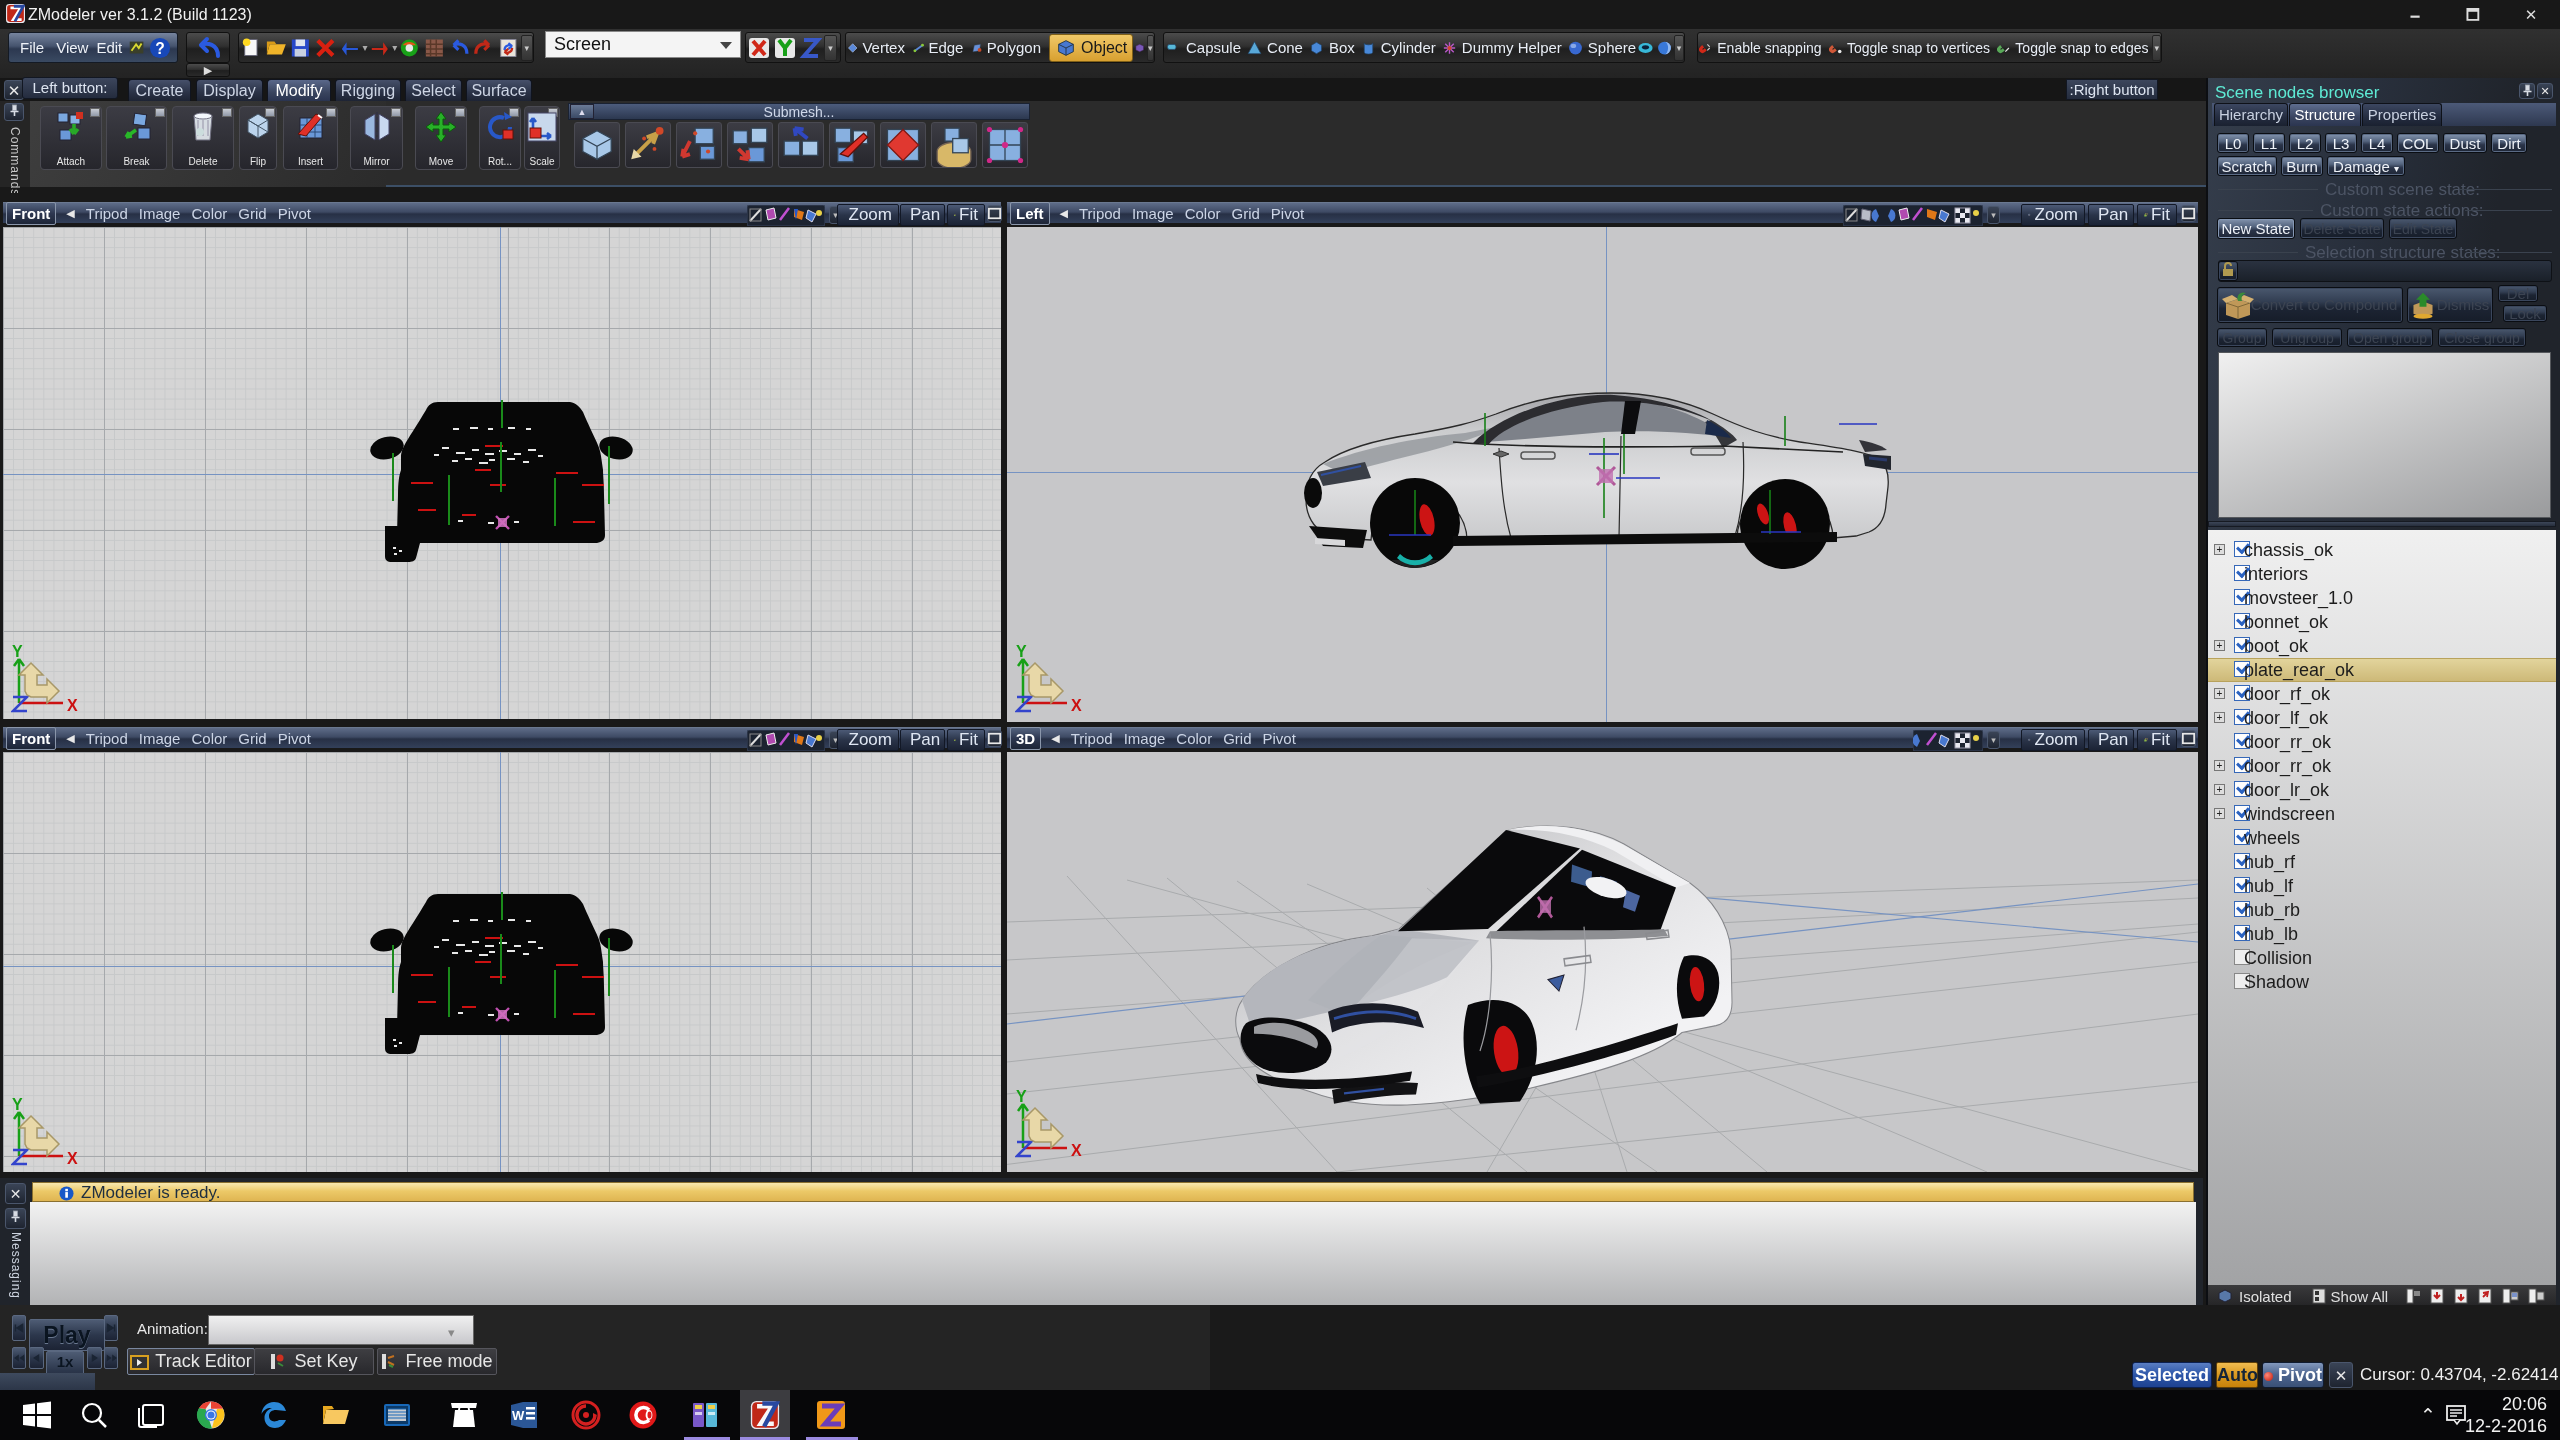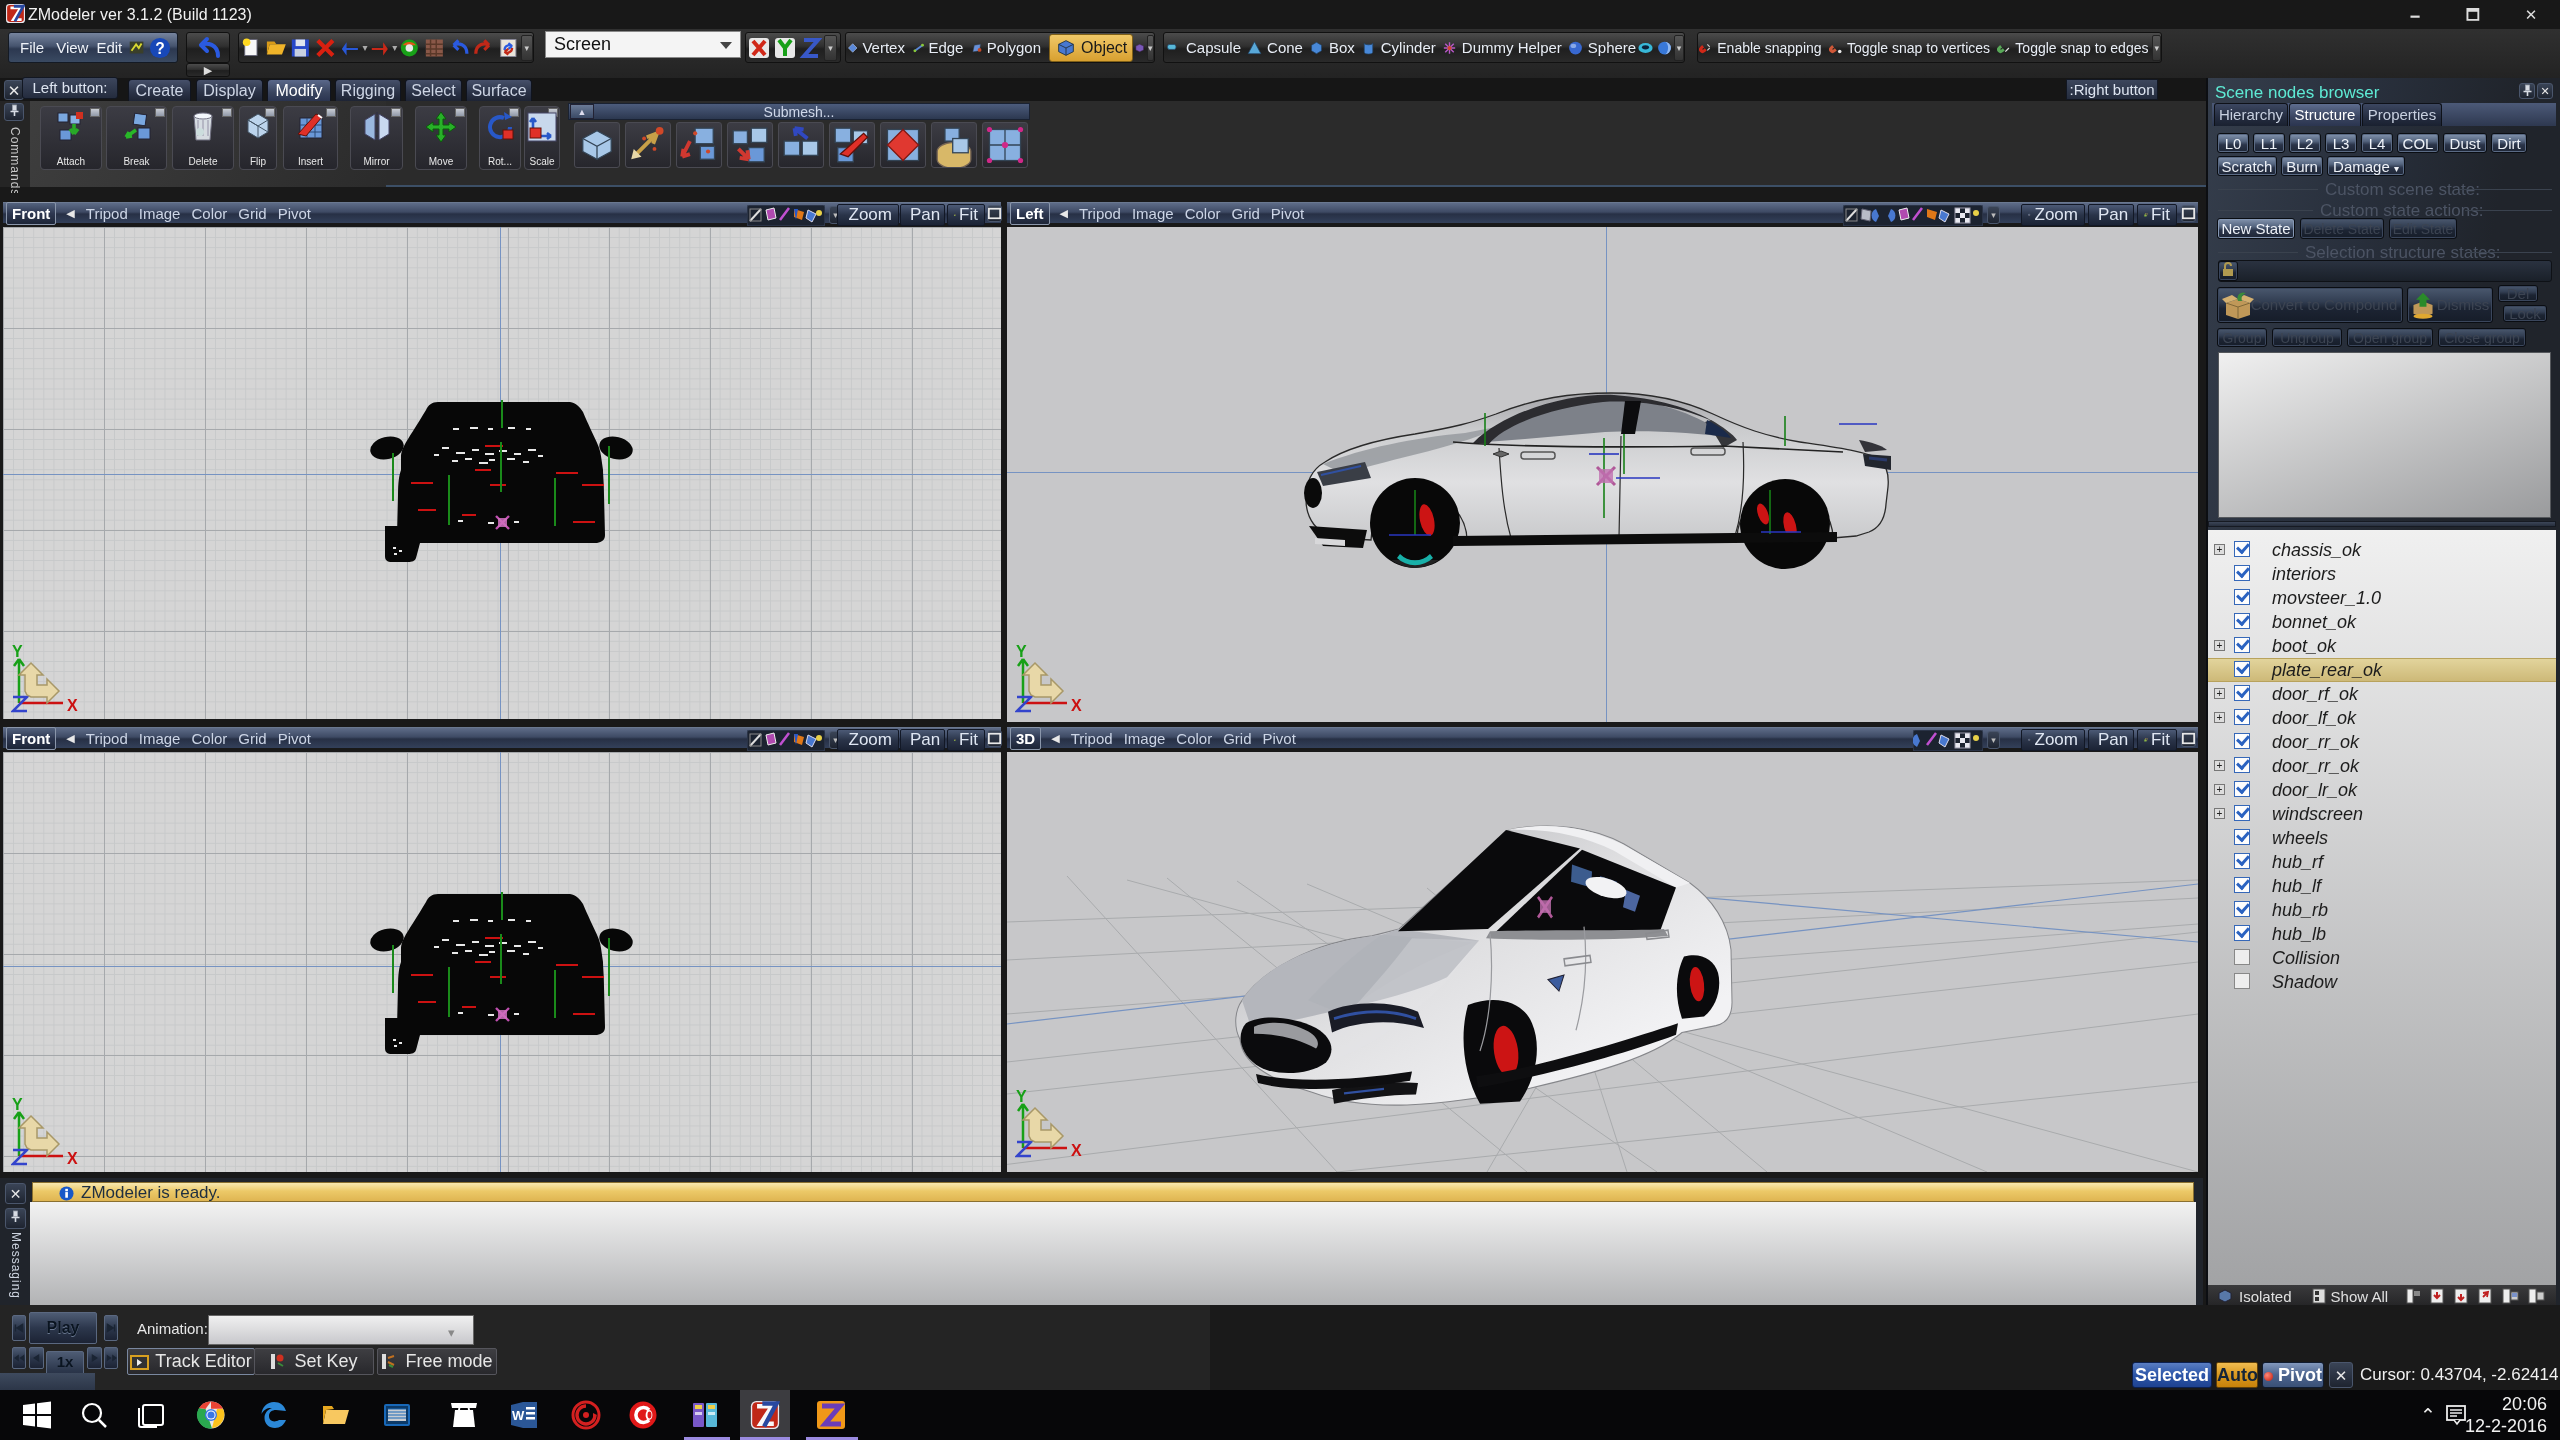--- a/index.html
+++ b/index.html
@@ -61,21 +61,21 @@
 .dimlabel{position:absolute;color:#4c5464;font-size:17px;}
 .rtab{position:absolute;top:103px;height:23px;background:linear-gradient(#3c4761,#242c40 60%,#1a2130);border:1px solid #0e1118;border-bottom:none;border-radius:3px 3px 0 0;color:#c8d0e0;font-size:15px;text-align:center;line-height:22px;}
 .rtab.active{background:linear-gradient(#5e6d8f,#3a4560 60%,#2b3550);color:#fff;}
 
 #tree{left:2208px;top:530px;width:348px;height:755px;background:linear-gradient(#f0f0f0,#a2a3a5);}
 .trow{position:absolute;left:0;width:100%;height:24px;font-size:18px;color:#1c1c1c;}
 .trow .cb{position:absolute;left:26px;top:3px;width:16px;height:16px;background:#fdfdfd;border:1px solid #3668b8;}
 .trow .cb.checked:after{content:"";position:absolute;left:2px;top:1px;width:9px;height:5px;border-left:3px solid #2a62c0;border-bottom:3px solid #2a62c0;transform:rotate(-48deg);}
 .trow .cb.un{border:1px solid #888;background:#eee;}
 .trow .exp{position:absolute;left:6px;top:6px;width:11px;height:11px;background:#ddd;border:1px solid #777;font-size:10px;line-height:9px;text-align:center;color:#222;}
-.trow .nm{position:absolute;left:64px;top:2px;font-style:italic;}
+.trow .nm{position:absolute;left:36px;top:2px;}
 #treesel{position:absolute;left:0px;top:128px;width:100%;height:24px;background:linear-gradient(#e2d49c,#cdb978);border-top:1px solid #b8a25c;border-bottom:1px solid #b8a25c;}
 
 #msgpanel{left:0;top:1178px;width:2203px;height:127px;background:#20242b;}
 #msgbar{left:32px;top:4px;width:2162px;height:20px;background:linear-gradient(#f8e8b0,#ecc968 45%,#dfb552);border:1px solid #8a7030;color:#1e2e40;font-size:17px;line-height:19px;}
 #msgarea{left:30px;top:24px;width:2166px;height:103px;background:linear-gradient(#f2f2f2,#b2b3b5);}
 
 #animrow{left:0;top:1305px;width:2560px;height:85px;background:#242424;}
 .pbtn{position:absolute;background:linear-gradient(#4e5c74,#2c374c 50%,#1c2334);border:1px solid #5a6880;border-radius:2px;color:#0c1420;font-weight:bold;text-align:center;}
 .abtn{position:absolute;background:linear-gradient(#3e3e42,#28282c);border:1px solid #55555c;border-radius:2px;color:#e6e6e6;font-size:18px;text-align:center;}
 
@@ -1026,21 +1026,21 @@
           <circle cx="8" cy="8" r="7.5" fill="#1858c8"></circle>
           <rect x="6.7" y="6.5" width="2.8" height="6" fill="#fff"></rect>
           <rect x="6.7" y="3" width="2.8" height="2.6" fill="#fff"></rect>
         </svg>ZModeler is ready.</div>
     <div class="abs" id="msgarea"></div>
   </div>
   <div class="abs" id="animrow">
     <div class="pbtn" style="left:12px;top:10px;width:14px;height:26px"><svg width="10" height="10" viewBox="0 0 14 12" style="margin-top:7px">
           <path d="M2 1 V11 M12 1 L4 6 L12 11 Z" stroke="#1a2433" fill="#1a2433" stroke-width="2"></path>
         </svg></div>
-    <div class="pbtn" style="left:29px;top:7px;width:68px;height:32px;font-size:16px;line-height:30px;color:#0a1420;text-shadow:0 1px 0 #6a7890">Play</div>
+    <div class="pbtn" style="left:29px;top:14px;width:76px;height:32px;font-size:23px;line-height:30px;color:#0a1420;text-shadow:0 1px 0 #6a7890">Play</div>
     <div class="pbtn" style="left:104px;top:10px;width:14px;height:26px"><svg width="10" height="10" viewBox="0 0 14 12" style="margin-top:7px">
           <path d="M12 1 V11 M2 1 L10 6 L2 11 Z" stroke="#1a2433" fill="#1a2433" stroke-width="2"></path>
         </svg></div>
     <div class="pbtn" style="left:12px;top:42px;width:14px;height:22px"><svg width="11" height="8" viewBox="0 0 16 10" style="margin-top:6px">
           <path d="M7 0 L0 5 L7 10 Z M15 0 L8 5 L15 10 Z" fill="#1a2433"></path>
         </svg></div>
     <div class="pbtn" style="left:29px;top:42px;width:15px;height:22px"><svg width="7" height="8" viewBox="0 0 9 10" style="margin-top:6px">
           <path d="M8 0 L0 5 L8 10 Z" fill="#1a2433"></path>
         </svg></div>
     <div class="pbtn" style="left:46px;top:46px;width:38px;height:39px;font-size:15px;line-height:20px;color:#0a1420;font-weight:bold">1x</div>

